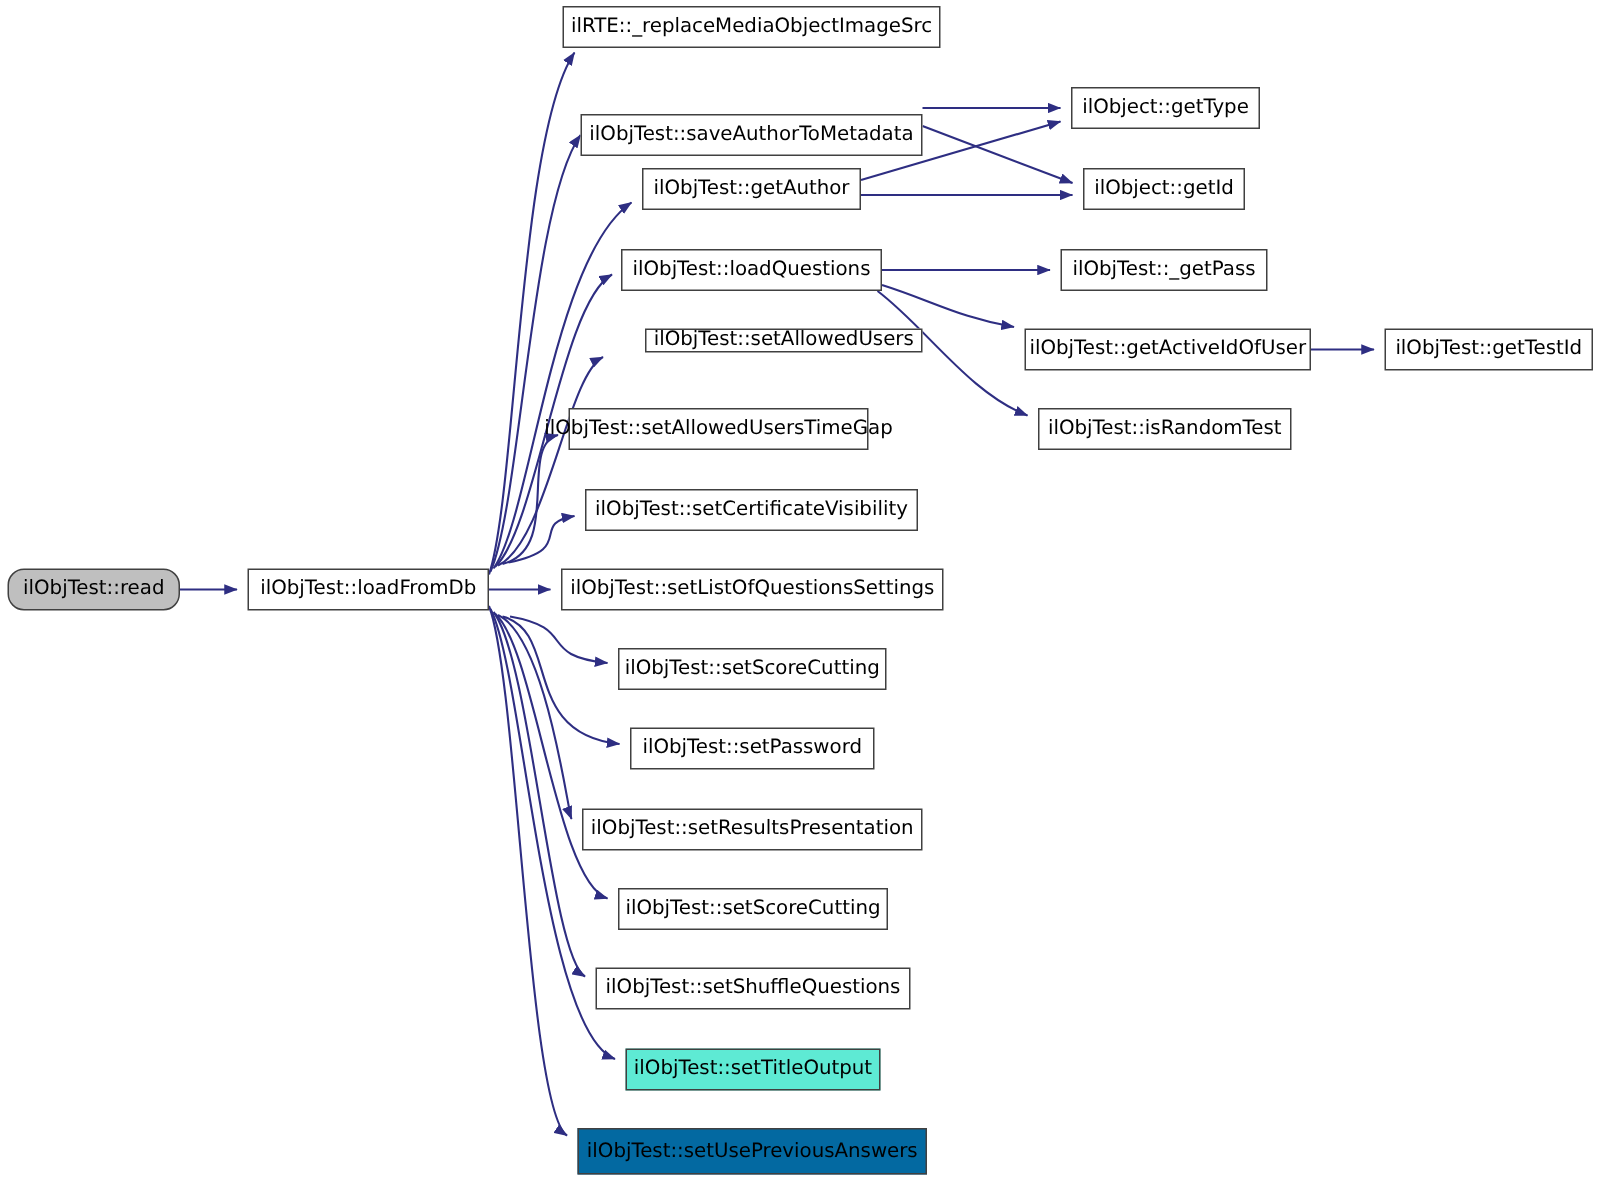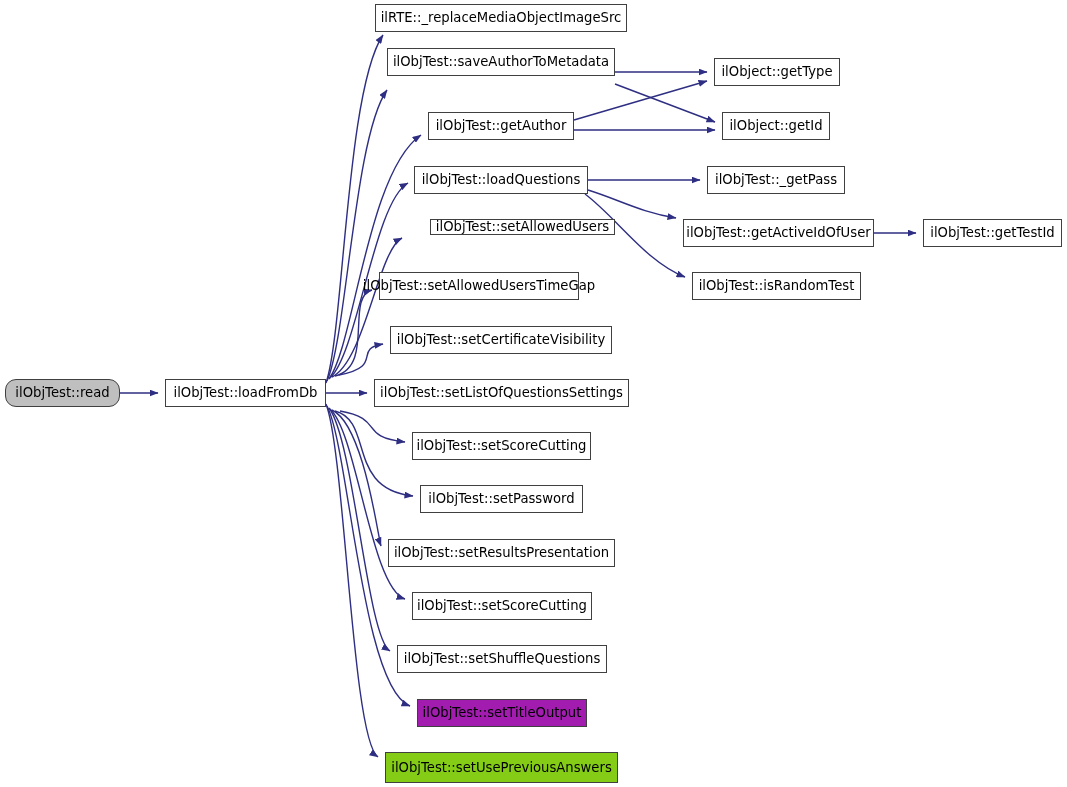--- a/index.html
+++ b/index.html
@@ -62,34 +62,34 @@
         <path d="M588,180 L700,180" marker-end="url(#arrowhead)" stroke="#2e2e82"></path>
         <path d="M588,190 C620,200 640,212 676,218" marker-end="url(#arrowhead)" stroke="#2e2e82"></path>
         <path d="M585,194 C617,218 646,262 685,277" marker-end="url(#arrowhead)" stroke="#2e2e82"></path>
         <path d="M874,233 L916,233" marker-end="url(#arrowhead)" stroke="#2e2e82"></path>
       </g>
   </svg>
   <div id="node-layer">
       <div class="node root" style="left: 5px; top: 379px; width: 115px; height: 28px; border-color: rgb(64, 64, 64); background: rgb(191, 191, 191); border-radius: 11px;">ilObjTest::read</div>
       <div class="node" style="left: 165px; top: 379px; width: 161px; height: 28px; border-color: rgb(64, 64, 64); background: rgb(255, 255, 255);">ilObjTest::loadFromDb</div>
       <div class="node" style="left: 375px; top: 4px; width: 252px; height: 28px; border-color: rgb(64, 64, 64); background: rgb(255, 255, 255);">ilRTE::_replaceMediaObjectImageSrc</div>
-      <div class="node" style="left: 387px; top: 48px; width: 228px; height: 28px; border-color: rgb(64, 64, 64); background: rgb(255, 255, 255);">ilObjTest::saveAuthorToMetadata</div>
+      <div class="node" style="left: 387px; top: 76px; width: 228px; height: 28px; border-color: rgb(64, 64, 64); background: rgb(255, 255, 255);">ilObjTest::saveAuthorToMetadata</div>
       <div class="node" style="left: 428px; top: 112px; width: 146px; height: 28px; border-color: rgb(64, 64, 64); background: rgb(255, 255, 255);">ilObjTest::getAuthor</div>
       <div class="node" style="left: 414px; top: 166px; width: 174px; height: 28px; border-color: rgb(64, 64, 64); background: rgb(255, 255, 255);">ilObjTest::loadQuestions</div>
       <div class="node" style="left: 430px; top: 219px; width: 185px; height: 16px; border-color: rgb(64, 64, 64); background: rgb(255, 255, 255);">ilObjTest::setAllowedUsers</div>
       <div class="node" style="left: 379px; top: 272px; width: 200px; height: 28px; border-color: rgb(64, 64, 64); background: rgb(255, 255, 255);">ilObjTest::setAllowedUsersTimeGap</div>
       <div class="node" style="left: 390px; top: 326px; width: 222px; height: 28px; border-color: rgb(64, 64, 64); background: rgb(255, 255, 255);">ilObjTest::setCertificateVisibility</div>
       <div class="node" style="left: 374px; top: 379px; width: 255px; height: 28px; border-color: rgb(64, 64, 64); background: rgb(255, 255, 255);">ilObjTest::setListOfQuestionsSettings</div>
       <div class="node" style="left: 412px; top: 432px; width: 179px; height: 28px; border-color: rgb(64, 64, 64); background: rgb(255, 255, 255);">ilObjTest::setScoreCutting</div>
       <div class="node" style="left: 420px; top: 485px; width: 163px; height: 28px; border-color: rgb(64, 64, 64); background: rgb(255, 255, 255);">ilObjTest::setPassword</div>
       <div class="node" style="left: 388px; top: 539px; width: 227px; height: 28px; border-color: rgb(64, 64, 64); background: rgb(255, 255, 255);">ilObjTest::setResultsPresentation</div>
       <div class="node" style="left: 412px; top: 592px; width: 180px; height: 28px; border-color: rgb(64, 64, 64); background: rgb(255, 255, 255); text-align: center;">ilObjTest::setScoreCutting</div>
       <div class="node" style="left: 397px; top: 645px; width: 210px; height: 28px; border-color: rgb(64, 64, 64); background: rgb(255, 255, 255);">ilObjTest::setShuffleQuestions</div>
-      <div class="node" style="left: 417px; top: 699px; width: 170px; height: 28px; border-color: rgb(64, 64, 64); background: #a21caf;">ilObjTest::setTitleOutput</div>
-      <div class="node" style="left: 385px; top: 752px; width: 233px; height: 31px; border-color: rgb(64, 64, 64); background: #84cc16;">ilObjTest::setUsePreviousAnswers</div>
+      <div class="node" style="left: 417px; top: 699px; width: 170px; height: 28px; border-color: rgb(64, 64, 64); background: #5eead4;">ilObjTest::setTitleOutput</div>
+      <div class="node" style="left: 385px; top: 752px; width: 233px; height: 31px; border-color: rgb(64, 64, 64); background: #0369a1;">ilObjTest::setUsePreviousAnswers</div>
       <div class="node" style="left: 714px; top: 58px; width: 126px; height: 28px; border-color: rgb(64, 64, 64); background: rgb(255, 255, 255);">ilObject::getType</div>
       <div class="node" style="left: 722px; top: 112px; width: 108px; height: 28px; border-color: rgb(64, 64, 64); background: rgb(255, 255, 255);">ilObject::getId</div>
       <div class="node" style="left: 707px; top: 166px; width: 138px; height: 28px; border-color: rgb(64, 64, 64); background: rgb(255, 255, 255);">ilObjTest::_getPass</div>
       <div class="node" style="left: 683px; top: 219px; width: 191px; height: 28px; border-color: rgb(64, 64, 64); background: rgb(255, 255, 255);">ilObjTest::getActiveIdOfUser</div>
       <div class="node" style="left: 692px; top: 272px; width: 169px; height: 28px; border-color: rgb(64, 64, 64); background: rgb(255, 255, 255);">ilObjTest::isRandomTest</div>
       <div class="node" style="left: 923px; top: 219px; width: 139px; height: 28px; border-color: rgb(64, 64, 64); background: rgb(255, 255, 255);">ilObjTest::getTestId</div>
     </div>
 </div>
 
 </body></html>

